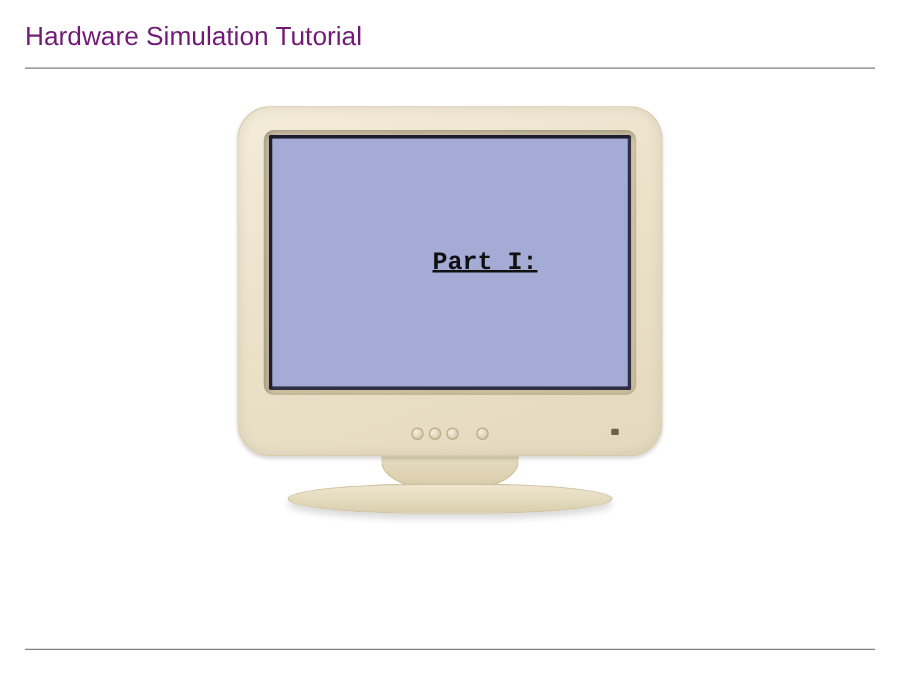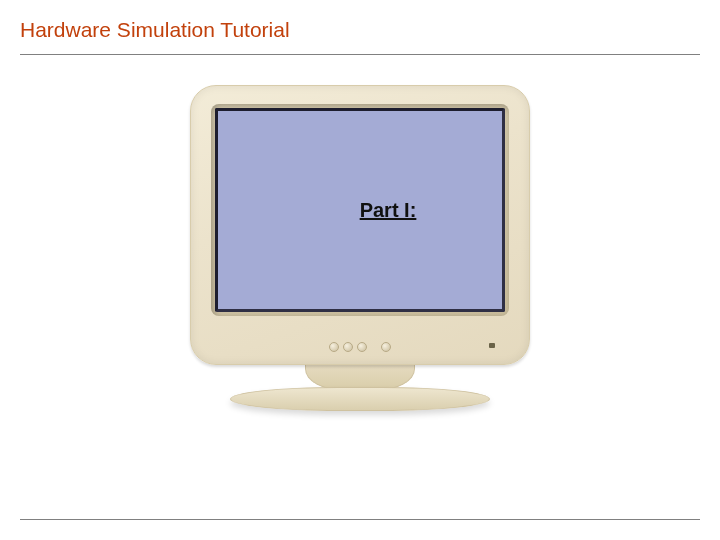--- a/index.html
+++ b/index.html
@@ -9,21 +9,21 @@
     background: #ffffff;
     font-family: Arial, Helvetica, sans-serif;
     position: relative;
     overflow: hidden;
   }
   .header {
     padding: 18px 20px 6px 20px;
   }
   .title {
     font-size: 21px;
-    color: #c2410c;
+    color: #701a75;
     font-weight: 400;
     padding-bottom: 4px;
   }
   .hr {
     height: 1px;
     background: #808080;
     margin: 2px 20px 0 20px;
   }
   .stage {
     position: absolute;
@@ -31,20 +31,21 @@
     top: 75px;
     bottom: 60px;
     display: flex;
     align-items: flex-start;
     justify-content: center;
   }
   .monitor-wrap {
     position: relative;
     width: 340px;
     margin-top: 10px;
+    font-family: Liberation Mono, monospace;
   }
   .bezel {
     width: 340px;
     height: 280px;
     background: linear-gradient(160deg, #f3ecd8 0%, #ece3cc 40%, #e4d9be 100%);
     border-radius: 26px;
     border: 1px solid #d8ccab;
     box-shadow: inset 0 0 10px rgba(0,0,0,0.08), 0 2px 3px rgba(0,0,0,0.15);
     position: relative;
   }

